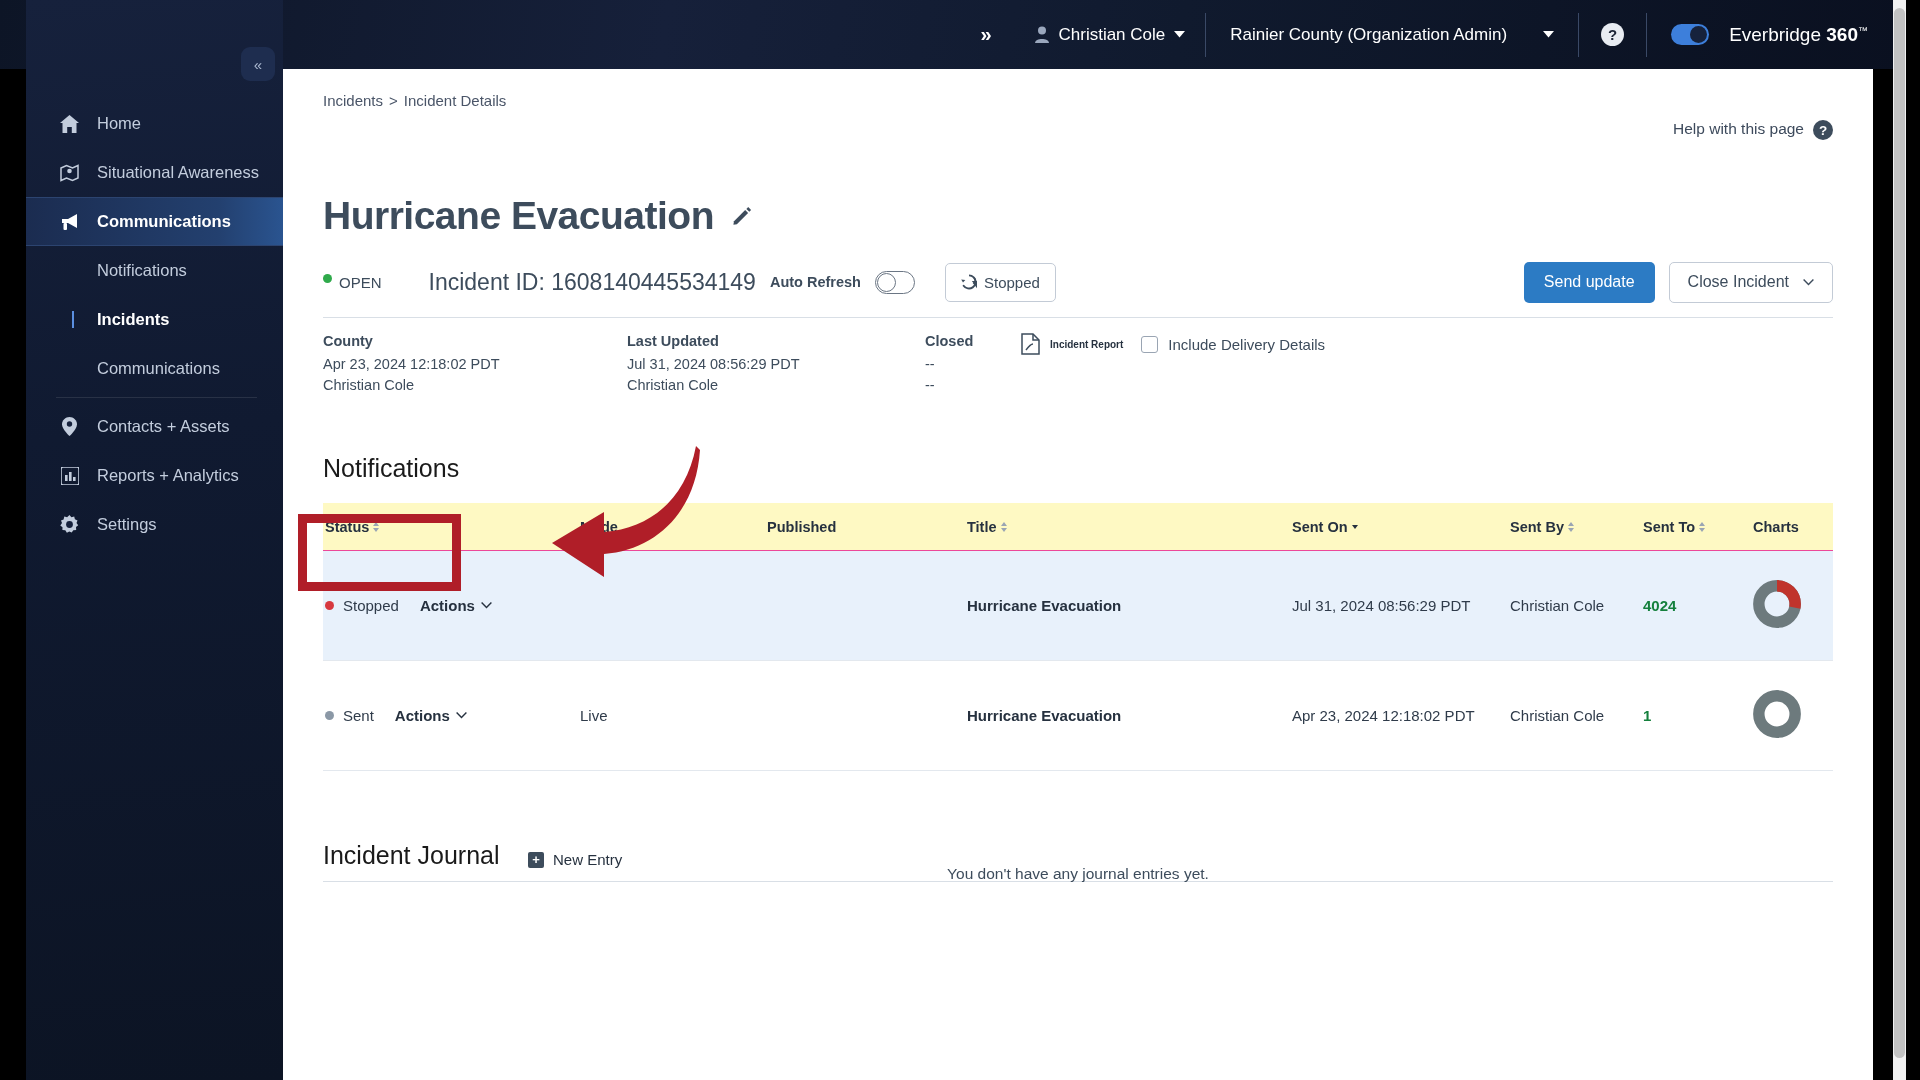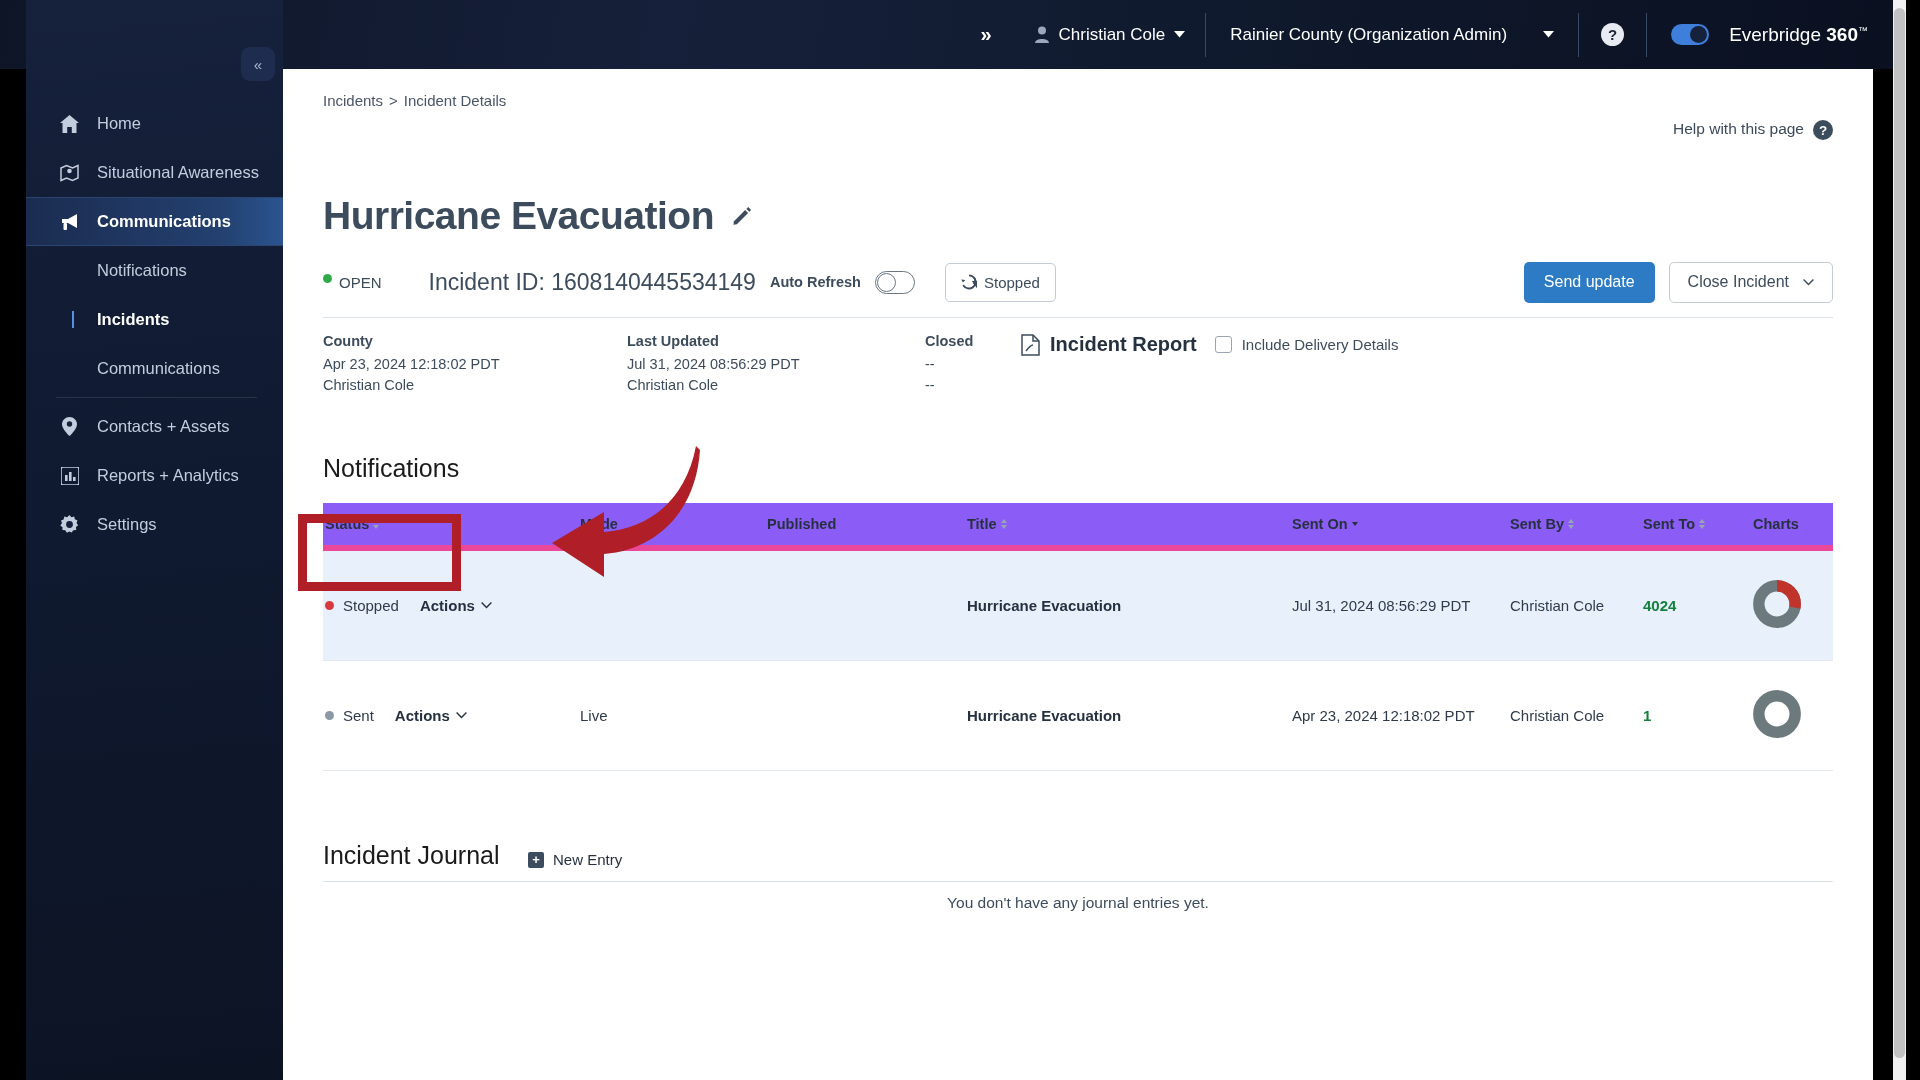--- a/index.html
+++ b/index.html
@@ -178,21 +178,21 @@
     position: absolute; top: 264px; left: 40px; right: 40px;
     display: flex; align-items: flex-start;
   }
   .info-col { }
   .info-col.opened { width: 304px; }
   .info-col.updated { width: 298px; }
   .info-col.closed { width: 92px; }
   .info-head { font-size: 14.5px; font-weight: 700; color: #3d4c5c; margin-bottom: 5px; }
   .info-val { font-size: 14.5px; color: #3d4c5c; line-height: 1.45; }
   .report-block { display: flex; align-items: center; gap: 10px; margin-left: 4px; }
-  .report-label { font-size: 20px; font-weight: 700; color: #26313f; }
+  .report-label { font-size: 10px; font-weight: 700; color: #26313f; }
   .chk {
     width: 17px; height: 17px; border: 1.4px solid #9aa5b3; border-radius: 3px;
     background: #fff; margin-left: 8px; cursor: pointer;
   }
   .chk-label { font-size: 15px; color: #3d4c5c; }
 
   .sec-title {
     position: absolute; font-size: 25px; color: #1a1a1a; font-weight: 400;
   }
   .sec-notifications { top: 385px; left: 40px; }
@@ -206,21 +206,21 @@
     width: 16px; height: 16px; background: #3d4c5c; border-radius: 2px;
     color: #fff; font-size: 13px; line-height: 15px; text-align: center; font-weight: 700;
   }
 
   
   .tbl {
     position: absolute; top: 434px; left: 40px; right: 40px;
   }
   .tbl-head {
     display: flex; align-items: center; height: 48px;
-    background: #8b5cf6; border-bottom: 6px solid #ec4899;
+    background: #fef9c3; border-bottom: 1px solid #ec4899;
   }
   .tbl-head .th {
     font-size: 14.5px; font-weight: 700; color: #26313f;
     display: flex; align-items: center; gap: 4px;
   }
   .sortic { display: inline-flex; flex-direction: column; line-height: 0; gap: 2px; }
   .sortic i {
     width: 0; height: 0; border-left: 3.5px solid transparent;
     border-right: 3.5px solid transparent; display: block;
   }
@@ -248,21 +248,21 @@
   .actions-lnk {
     font-weight: 700; color: #26313f; display: flex; align-items: center; gap: 6px;
     margin-left: 12px; cursor: pointer;
   }
   .cell-title { font-weight: 700; color: #26313f; }
   .cell-bold { font-weight: 700; color: #15803d; }
 
   .donut { width: 48px; height: 48px; }
 
   .journal-empty {
-    position: absolute; top: 825px; left: 0; right: 0; text-align: center;
+    position: absolute; top: 796px; left: 0; right: 0; text-align: center;
     font-size: 15.5px; color: #3d4c5c;
   }
 
   
   .anno-box {
     position: absolute; left: 298px; top: 514px; width: 163px; height: 77px;
     border: 9px solid #b01e28; z-index: 40; pointer-events: none;
   }
   .anno-arrow { position: absolute; left: 500px; top: 440px; z-index: 41; pointer-events: none; }
 

